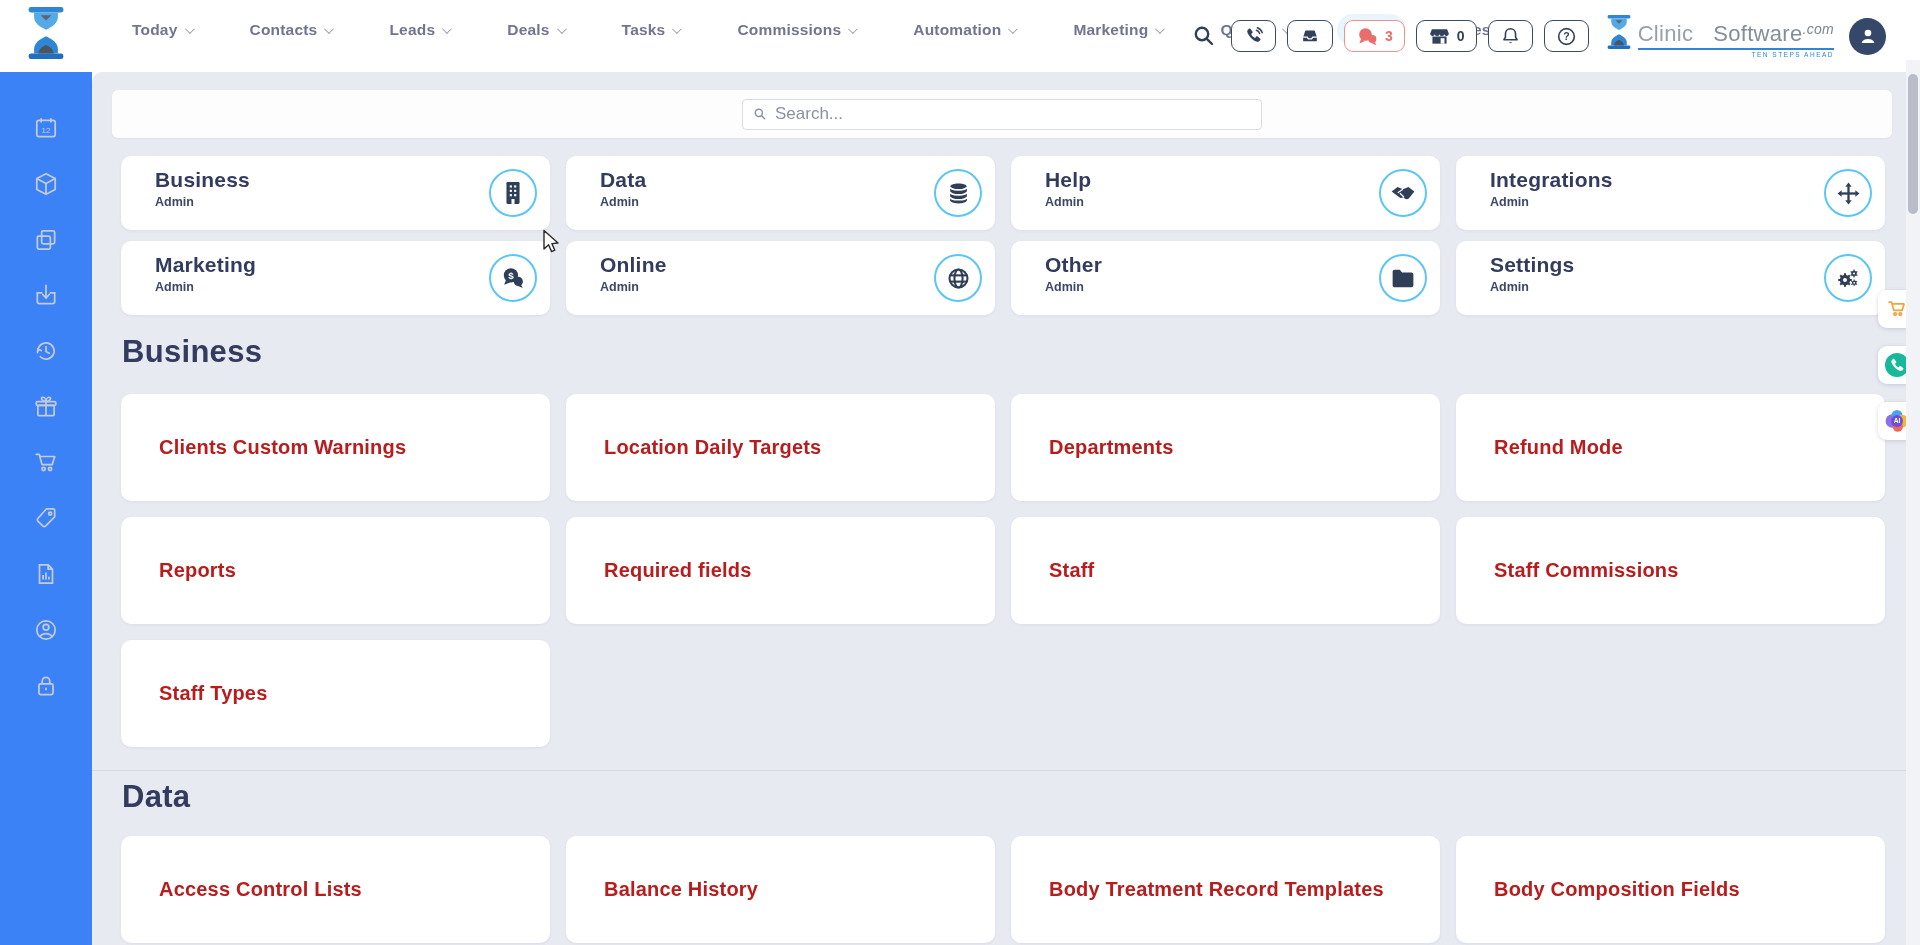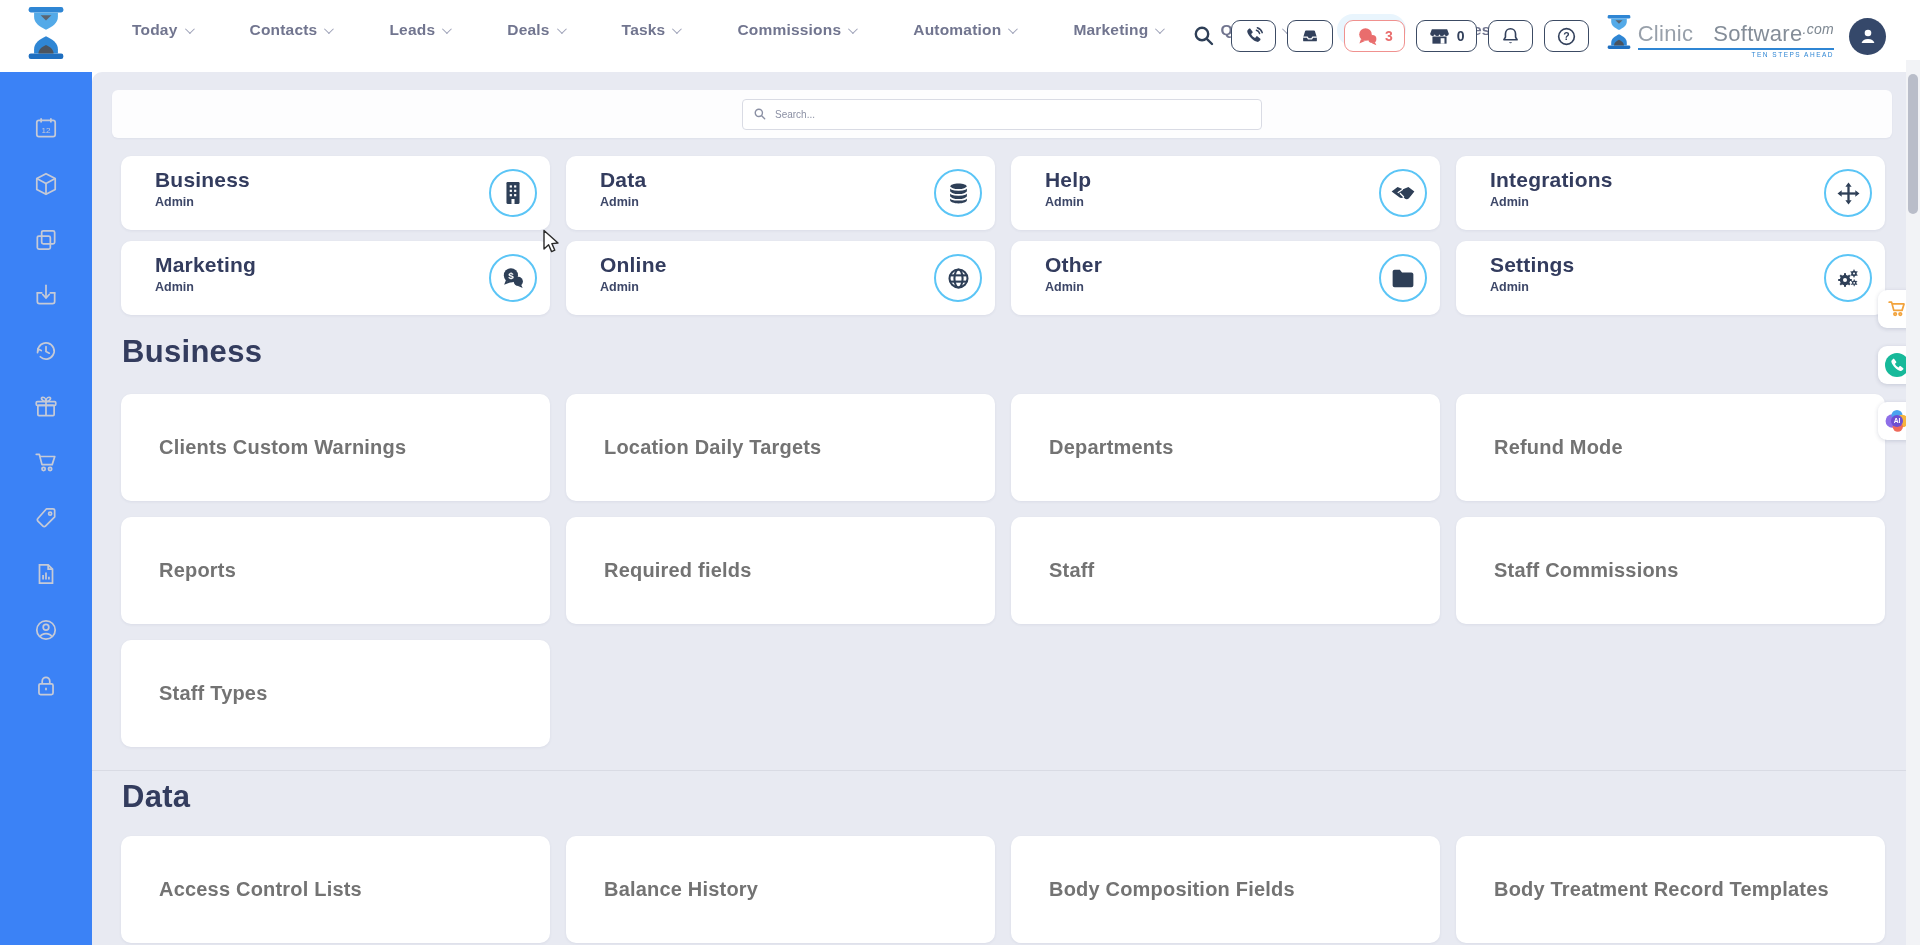--- a/index.html
+++ b/index.html
@@ -39,39 +39,39 @@
 
   
   .content { position:absolute; left:92px; top:72px; width:1814px; height:873px; background:#e8eaf2;
              border-top-left-radius:10px; overflow:hidden; }
 
   .search-panel { position:absolute; left:20px; top:18px; width:1780px; height:48px; background:#fdfdfe;
                   border-radius:6px; box-shadow:0 1px 2px rgba(44,55,95,.05); display:flex; align-items:center;
                   justify-content:center; }
   .search-box { width:520px; height:31px; border:1px solid #d9dbe4; border-radius:4px; background:#fff;
                 display:flex; align-items:center; padding:0 10px; gap:8px; }
-  .search-box input { border:none; outline:none; flex:1; font-size:10px; color:#4a4f66;
+  .search-box input { border:none; outline:none; flex:1; font-size:17px; color:#4a4f66;
                       font-family:"Liberation Sans", sans-serif; background:transparent; }
   .search-box input::placeholder { color:#8b90a4; }
 
   .cat-grid { position:absolute; left:29px; top:84px; width:1764px; display:grid;
               grid-template-columns:repeat(4, 429px); grid-auto-rows:74px; column-gap:16px; row-gap:11px; }
   .cat-card { background:#fff; border-radius:10px; box-shadow:0 1px 3px rgba(44,55,95,.07); position:relative;
               padding:12px 0 0 34px; cursor:pointer; }
   .cat-title { font-size:21px; color:#333c5e; font-weight:600; letter-spacing:.2px; }
   .cat-sub { font-size:12.5px; color:#3d4768; font-weight:600; margin-top:3px; }
   .cat-ico { position:absolute; right:13px; top:50%; transform:translateY(-50%); width:48px; height:48px;
              border-radius:50%; border:2px solid #5bc5f6; display:flex; align-items:center; justify-content:center; }
 
   .sec-title { position:absolute; left:30px; font-size:31px; color:#333c5e; font-weight:600; letter-spacing:.3px; }
   .item-grid { position:absolute; left:29px; width:1764px; display:grid; grid-template-columns:repeat(4, 429px);
                grid-auto-rows:107px; column-gap:16px; row-gap:16px; }
   .item-card { background:#fff; border-radius:10px; box-shadow:0 1px 3px rgba(44,55,95,.07); display:flex;
                align-items:center; padding-left:38px; cursor:pointer; }
-  .item-title { font-size:20px; color:#737373; font-weight:600; letter-spacing:.2px; }
+  .item-title { font-size:20px; color:#b91c1c; font-weight:600; letter-spacing:.2px; }
 
   .divider { position:absolute; left:0; top:698px; width:1814px; height:1px; background:#d9dbe4; }
 
   
   .floaters { position:absolute; right:4px; top:290px; display:flex; flex-direction:column; gap:18px; z-index:40; }
   .floater { width:38px; height:38px; background:#fff; border-radius:9px; box-shadow:0 1px 4px rgba(44,55,95,.18);
              display:flex; align-items:center; justify-content:center; cursor:pointer; }
   .scrollbar { position:absolute; right:0; top:60px; width:14px; bottom:0; background:#f2f3f6; z-index:50; }
   .scroll-thumb { position:absolute; left:2px; top:14px; width:10px; height:140px; background:#b9bdc9;
                   border-radius:6px; }
@@ -495,24 +495,24 @@
 
   <h2 class="sec-title" style="top:707px">Data</h2>
   <div class="item-grid" style="top:764px">
     <div class="item-card">
         <span class="item-title">Access Control Lists</span>
       </div>
     <div class="item-card">
         <span class="item-title">Balance History</span>
       </div>
     <div class="item-card">
+        <span class="item-title">Body Treatment Record Templates</span>
+      </div>
+    <div class="item-card">
         <span class="item-title">Body Composition Fields</span>
-      </div>
-    <div class="item-card">
-        <span class="item-title">Body Treatment Record Templates</span>
       </div>
   </div>
 </main>
 
 <div class="floaters">
   <div class="floater">
     <span>
       <svg width="22" height="22" viewBox="0 0 24 24" fill="none" stroke="#f2a33c" stroke-width="1.9" stroke-linecap="round" stroke-linejoin="round">
         <path d="M3.5 4.5 h2.6 l2.4 9 h9 l2.2 -7 H7"></path>
           <circle cx="10" cy="17.5" r="1.4"></circle>

